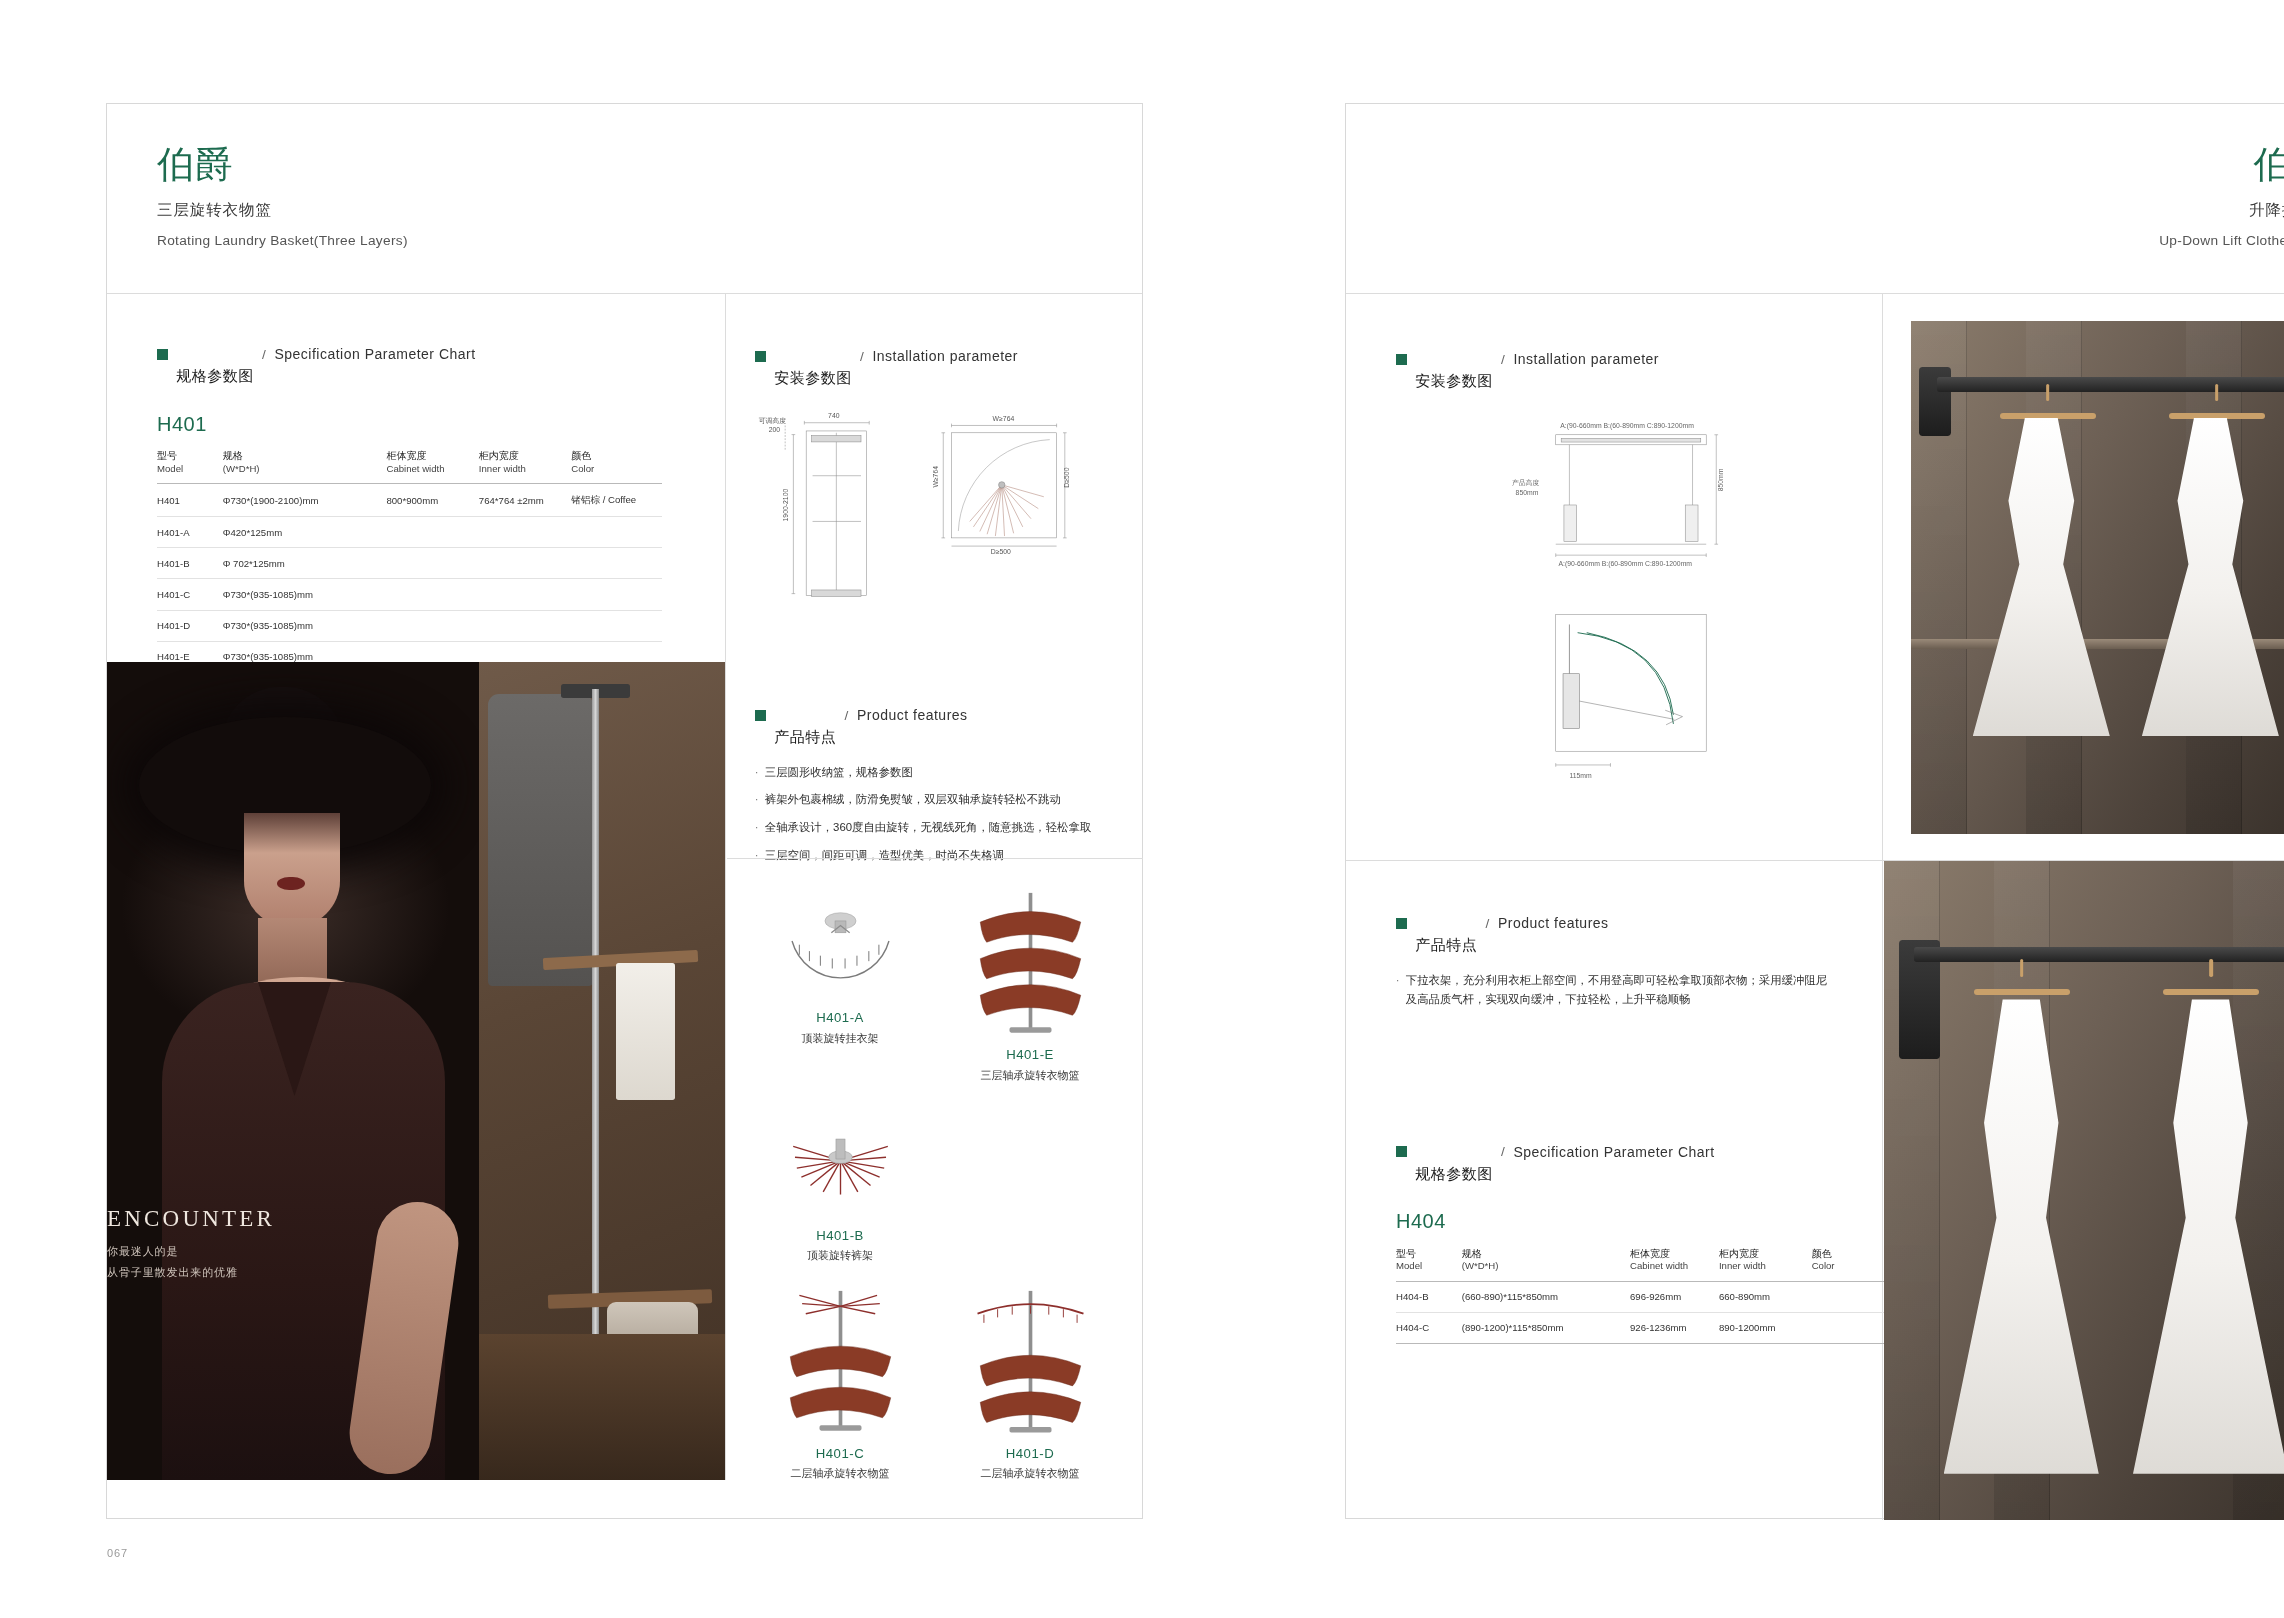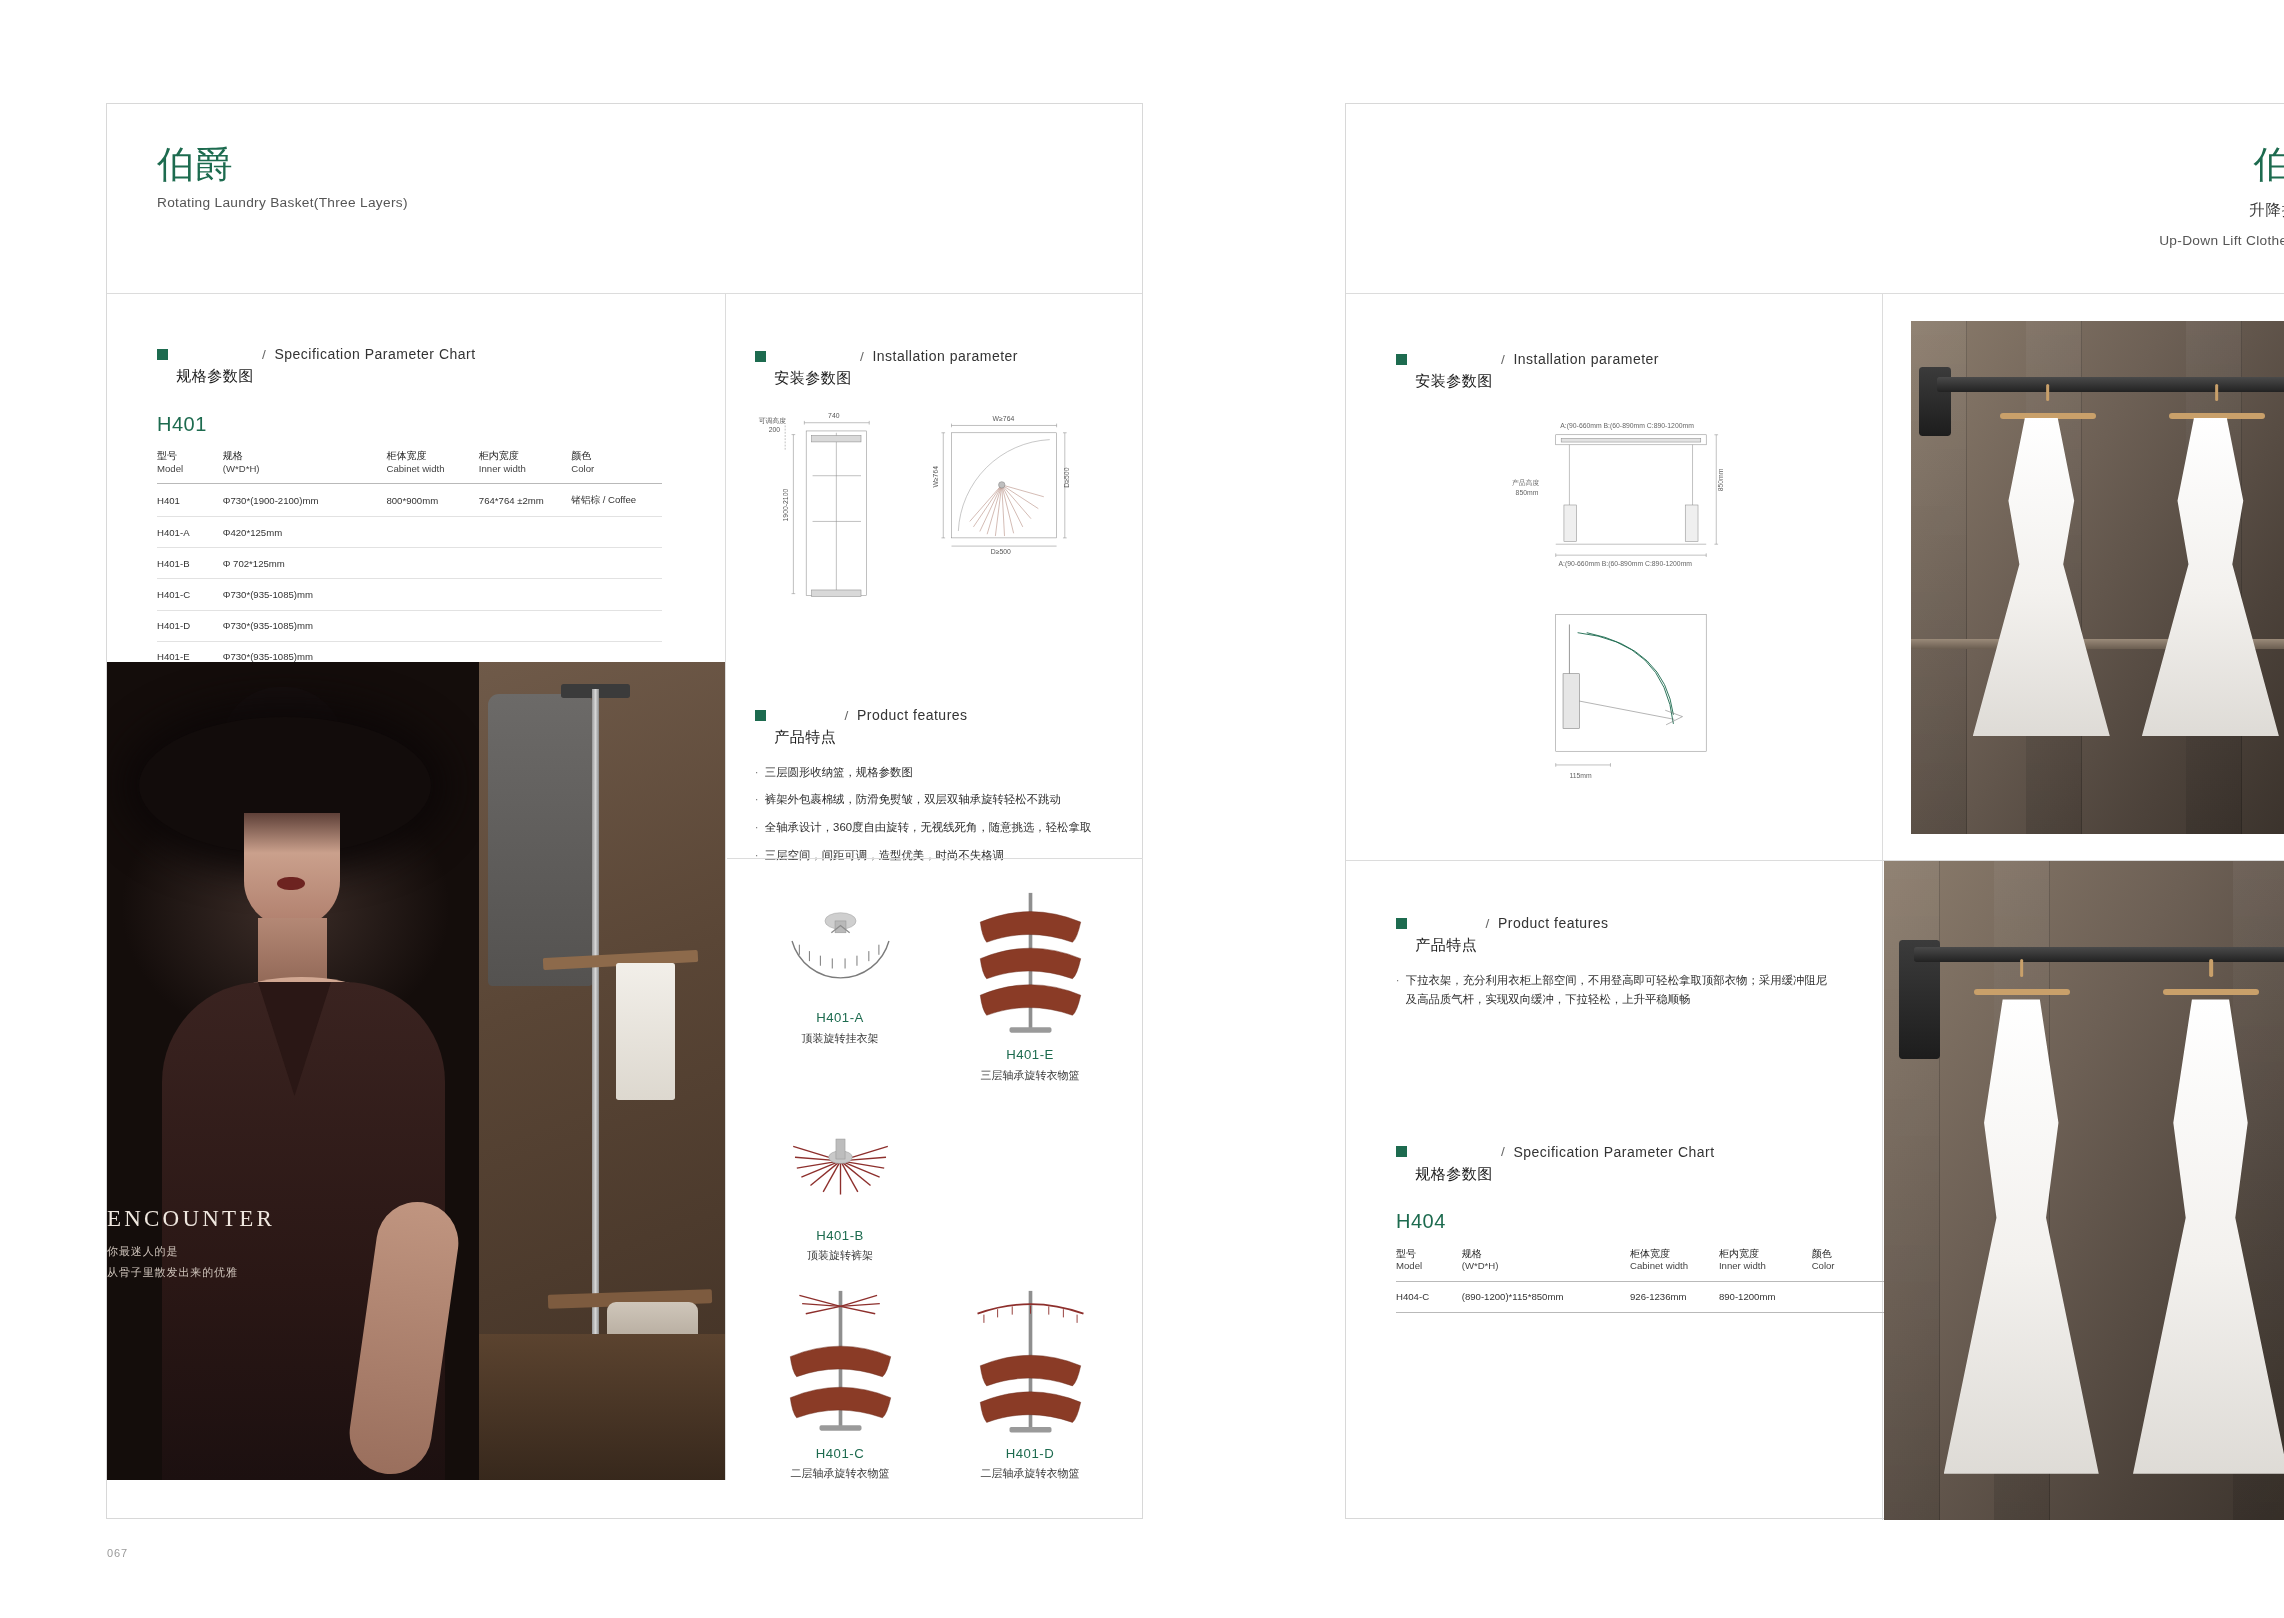--- a/index.html
+++ b/index.html
@@ -108,20 +108,21 @@
 </style>
 </head>
 <body>
 
 <div class="spread">
 
   <div class="page page-left">
 
     <div class="hdr left">
       <div class="brand">伯爵</div>
+      <div class="brand-sub">三层旋转衣物篮</div>
       <div class="brand-en">Rotating Laundry Basket(Three Layers)</div>
     </div>
 
     <div class="l-top">
 
       <div class="l-spec">
         <div class="sec-head">
           <span class="sq"></span>
           <span class="cn">规格参数图</span>
           <span class="sep">/</span>
@@ -580,20 +581,27 @@
                 <span class="c2">Inner width</span>
               </th>
               <th class="col-e">
                 <span class="c1">颜色</span>
                 <span class="c2">Color</span>
               </th>
             </tr>
           </thead>
           <tbody>
             <tr>
+              <td>H404-B</td>
+              <td>(660-890)*115*850mm</td>
+              <td>696-926mm</td>
+              <td>660-890mm</td>
+              <td></td>
+            </tr>
+            <tr>
               <td>H404-C</td>
               <td>(890-1200)*115*850mm</td>
               <td>926-1236mm</td>
               <td>890-1200mm</td>
               <td></td>
             </tr>
           </tbody>
         </table>
       </div>
 

